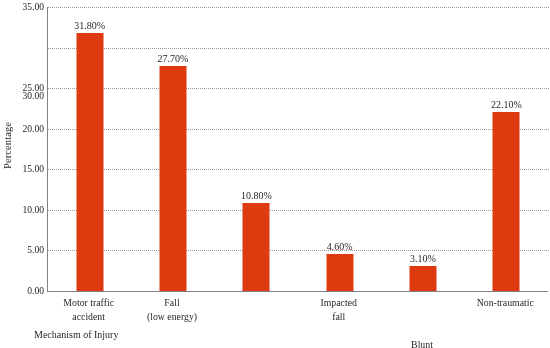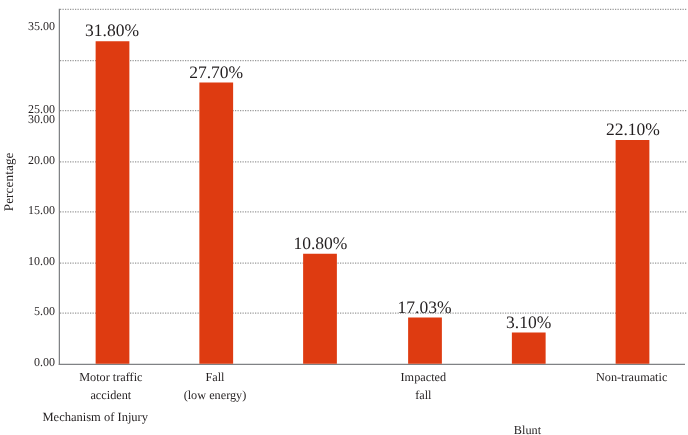--- a/index.html
+++ b/index.html
@@ -99,21 +99,21 @@
     left: 50%;
     transform: translateX(-50%);
     width: 27px;
     background: #de3b11;
   }
   .bar-value {
     position: absolute;
     left: 50%;
     transform: translateX(-50%);
     white-space: nowrap;
-    font-size: 14px;
+    font-size: 10px;
     line-height: 11px;
     color: #231f20;
   }
 
   
   #x-tick-labels {
     position: absolute;
     left: 47px;
     top: 296px;
     width: 500px;
@@ -151,21 +151,21 @@
   </div>
 
   <div id="y-tick-labels">
       <div class="y-tick-label" style="top: 286px;">0.00</div>
       <div class="y-tick-label" style="top: 245.429px;">5.00</div>
       <div class="y-tick-label" style="top: 204.857px;">10.00</div>
       <div class="y-tick-label" style="top: 164.286px;">15.00</div>
       <div class="y-tick-label" style="top: 123.714px;">20.00</div>
       <div class="y-tick-label" style="top: 83.1429px;">25.00</div>
       <div class="y-tick-label" style="top: 42.5714px; margin-top: 48px;">30.00</div>
-      <div class="y-tick-label" style="top: 17px;">35.00</div>
+      <div class="y-tick-label" style="top: 2px;">35.00</div>
     </div>
 
   <div id="plot-area">
     <div id="gridlines-layer">
         <div class="gridline" style="top: 243.429px;"></div>
         <div class="gridline" style="top: 202.857px;"></div>
         <div class="gridline" style="top: 162.286px;"></div>
         <div class="gridline" style="top: 121.714px;"></div>
         <div class="gridline" style="top: 81.1429px;"></div>
         <div class="gridline" style="top: 40.5714px;"></div>
@@ -179,21 +179,21 @@
         <div class="bar-slot" style="left: 83.3333px; width: 83.3333px;">
           <div class="bar" style="height: 224.766px; background: rgb(222, 59, 17);"></div>
           <div class="bar-value" style="bottom: 226.766px;">27.70%</div>
         </div>
         <div class="bar-slot" style="left: 166.667px; width: 83.3333px;">
           <div class="bar" style="height: 87.6343px; background: rgb(222, 59, 17);"></div>
           <div class="bar-value" style="bottom: 89.6343px;">10.80%</div>
         </div>
         <div class="bar-slot" style="left: 250px; width: 83.3333px;">
           <div class="bar" style="height: 37.3257px; background: rgb(222, 59, 17);"></div>
-          <div class="bar-value" style="bottom: 39.3257px;">17.03%</div>
+          <div class="bar-value" style="bottom: 39.3257px;">4.60%</div>
         </div>
         <div class="bar-slot" style="left: 333.333px; width: 83.3333px;">
           <div class="bar" style="height: 25.1543px; background: rgb(222, 59, 17);"></div>
           <div class="bar-value" style="bottom: 27.1543px;">3.10%</div>
         </div>
         <div class="bar-slot" style="left: 416.667px; width: 83.3333px;">
           <div class="bar" style="height: 179.326px; background: rgb(222, 59, 17);"></div>
           <div class="bar-value" style="bottom: 181.326px;">22.10%</div>
         </div>
       </div>

